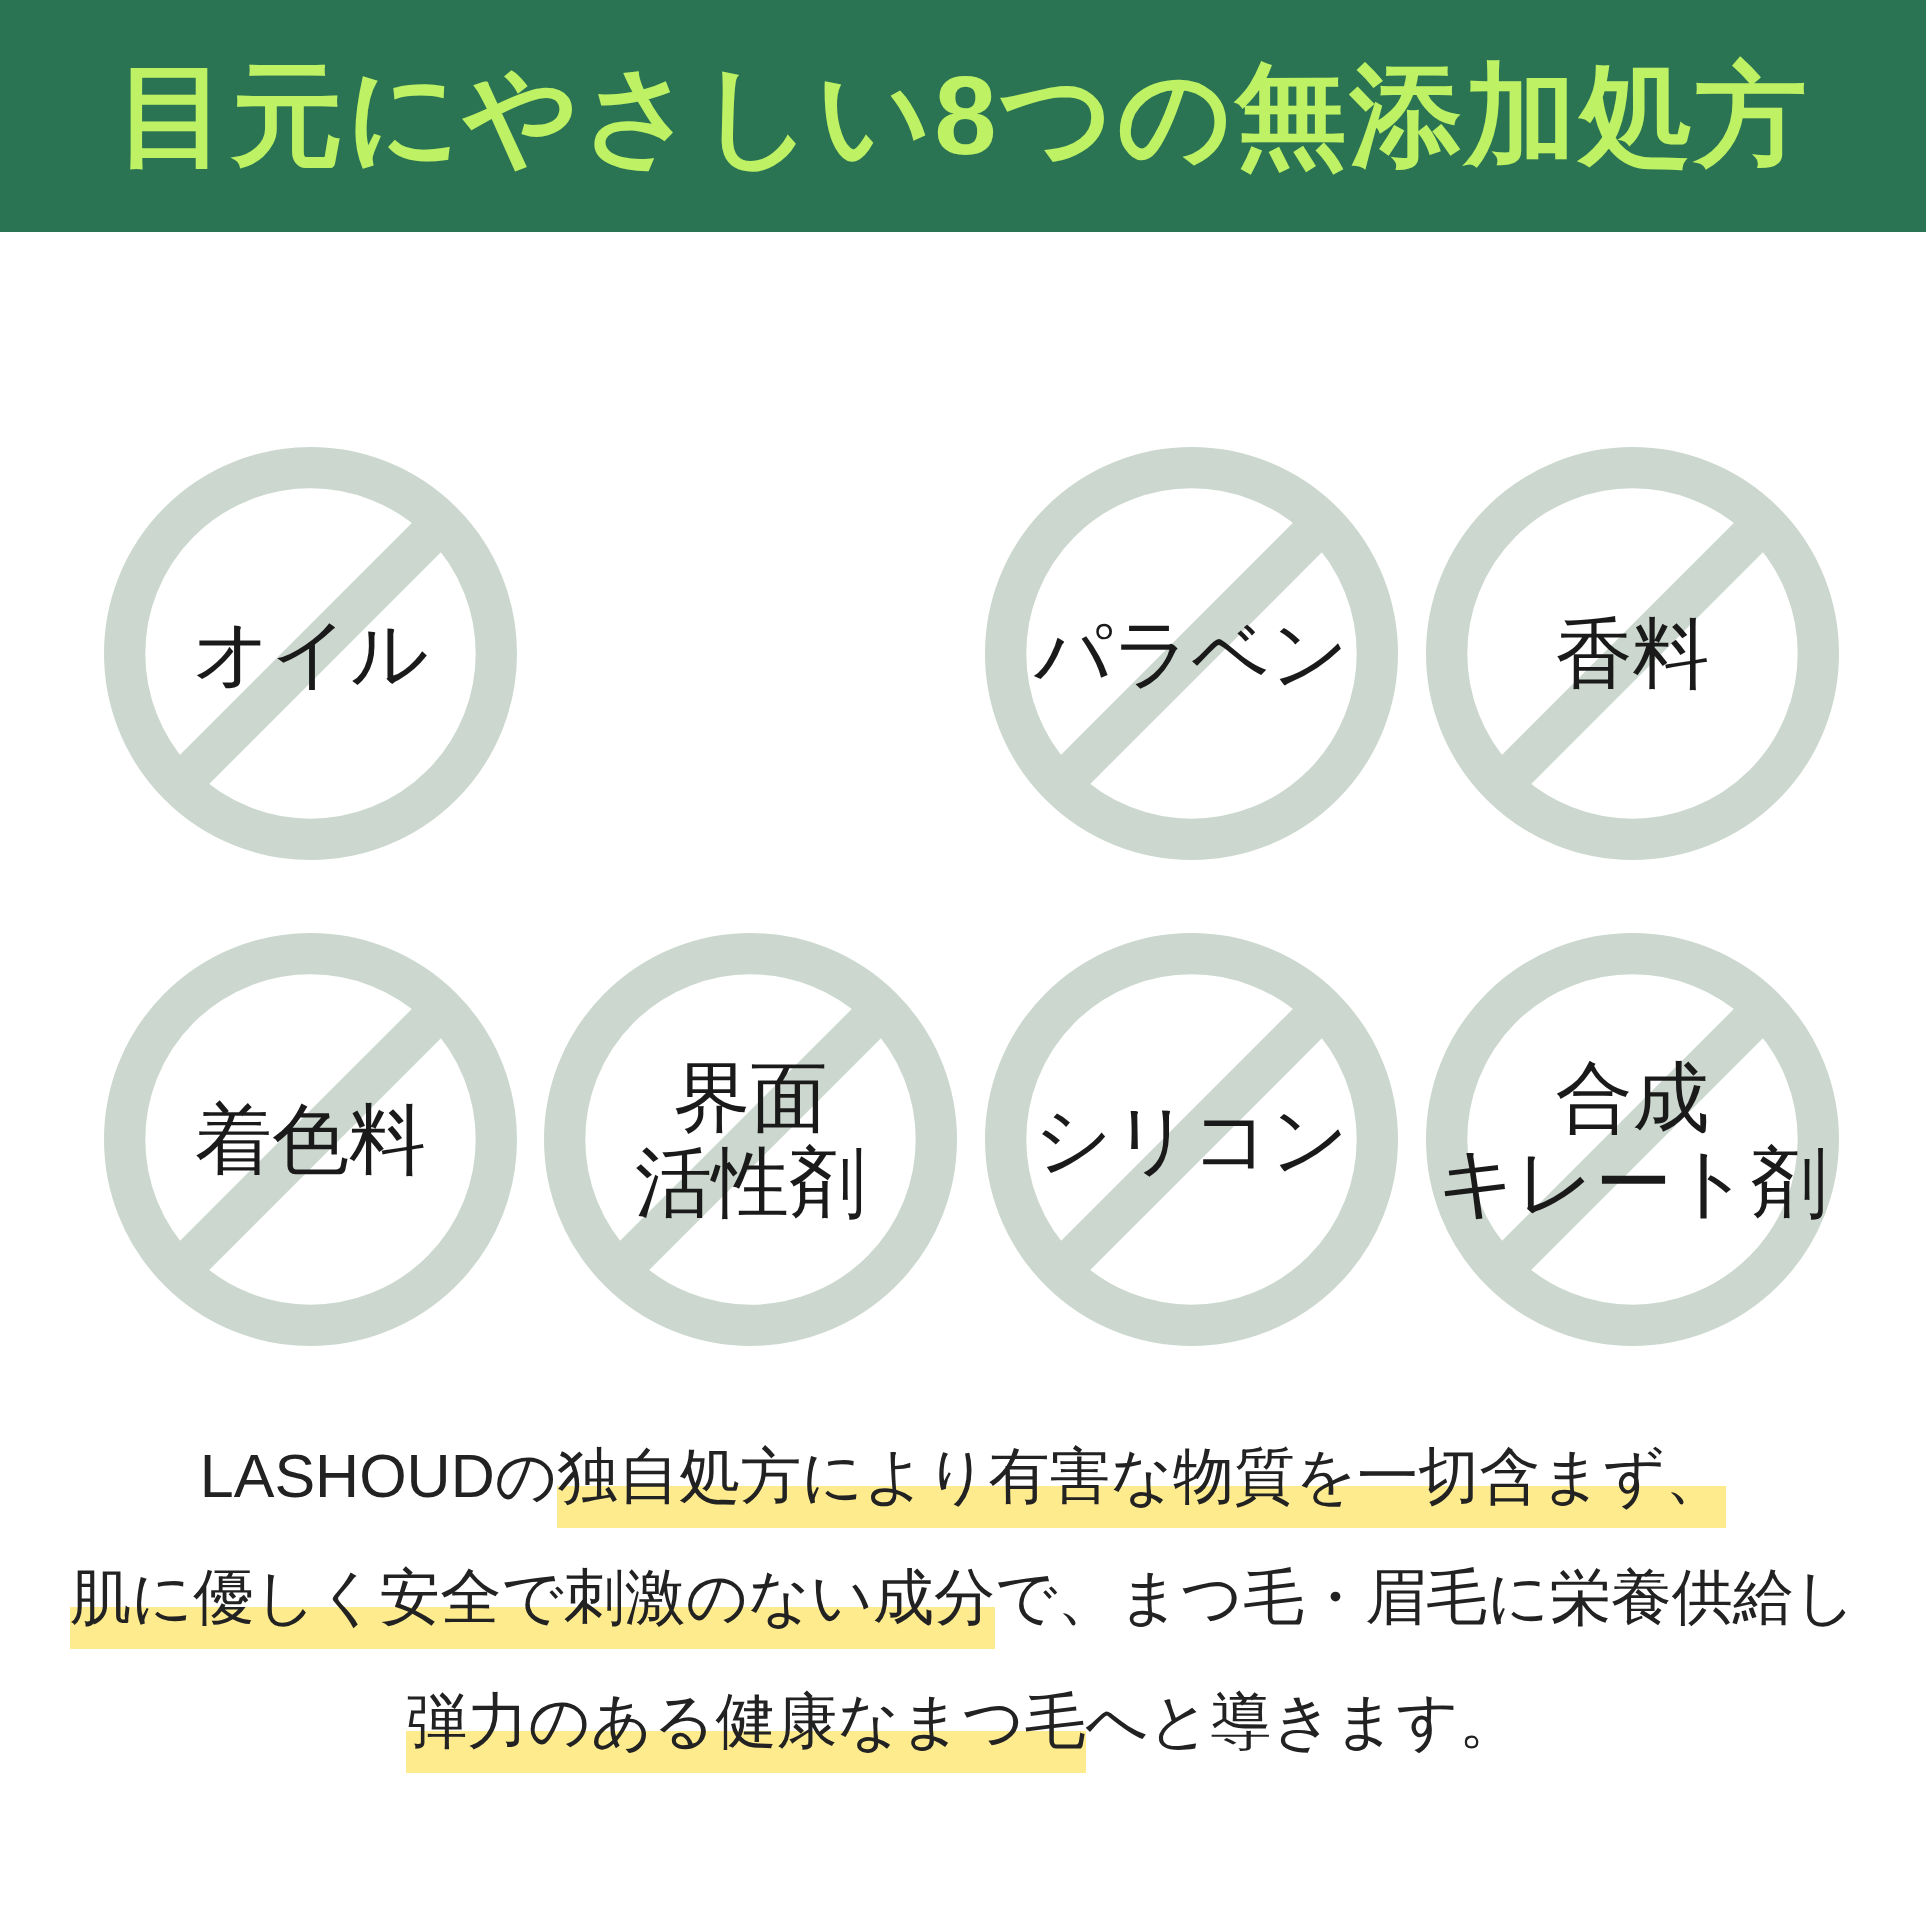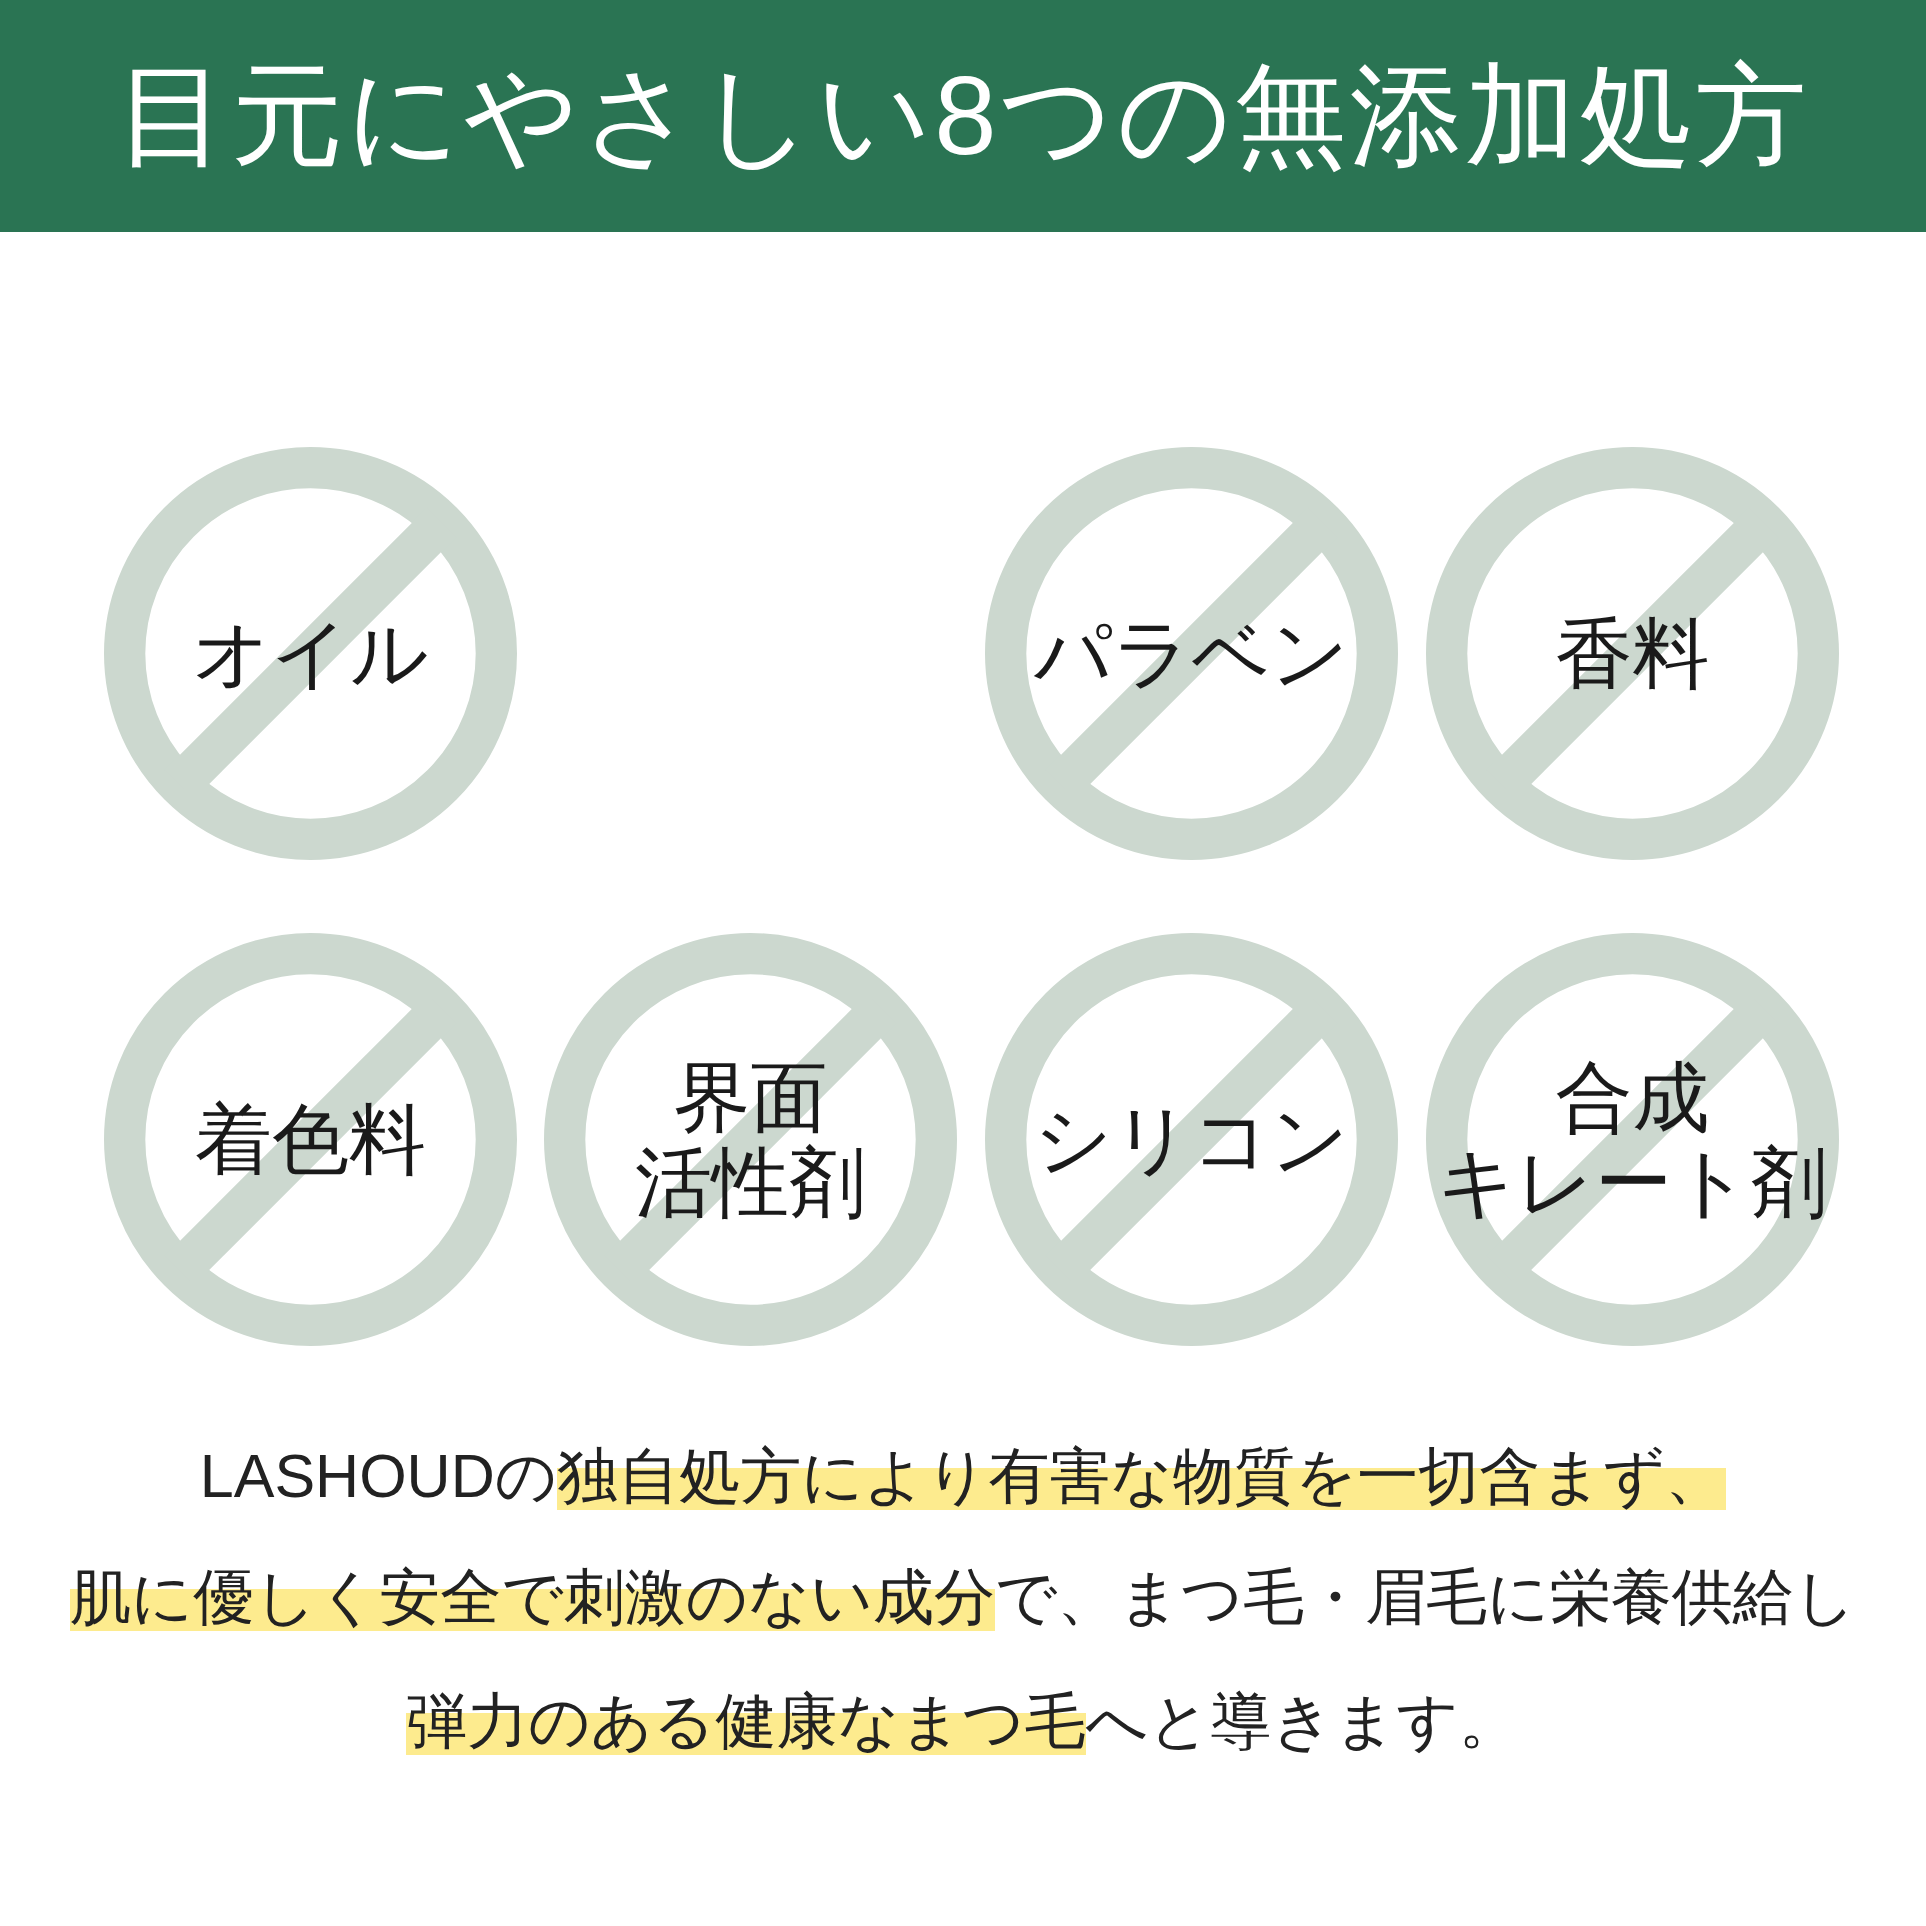--- a/index.html
+++ b/index.html
@@ -19,23 +19,23 @@
     font-family:"Liberation Sans","DejaVu Sans",sans-serif;
   }
   
   .header{
     position:absolute;left:0;top:0;
     width:1926px;height:232px;
     background:var(--header-green);
     display:flex;align-items:center;justify-content:center;
   }
   .header-title{
-    color:#ffffff;
+    color:#bef264;
     font-size:112px;
-    font-weight:400;
+    font-weight:700;
     letter-spacing:3px;
     white-space:nowrap;
     text-align:right;
   }
   
   .no-item{
     position:absolute;
     width:413px;height:413px;
   }
   .no-sign{
@@ -65,20 +65,21 @@
     font-size:61px;
     font-weight:500;
     line-height:76px;
     white-space:nowrap;
   }
   .hl{
     background-image:linear-gradient(var(--highlight-yellow),var(--highlight-yellow));
     background-repeat:no-repeat;
     background-size:100% 42px;
     background-position:left bottom;
+    padding-bottom:18px;
   }
 </style>
 </head>
 <body>
 
 <div class="canvas">
 
   <div class="header">
     <div class="header-title">目元にやさしい8つの無添加処方</div>
   </div>

